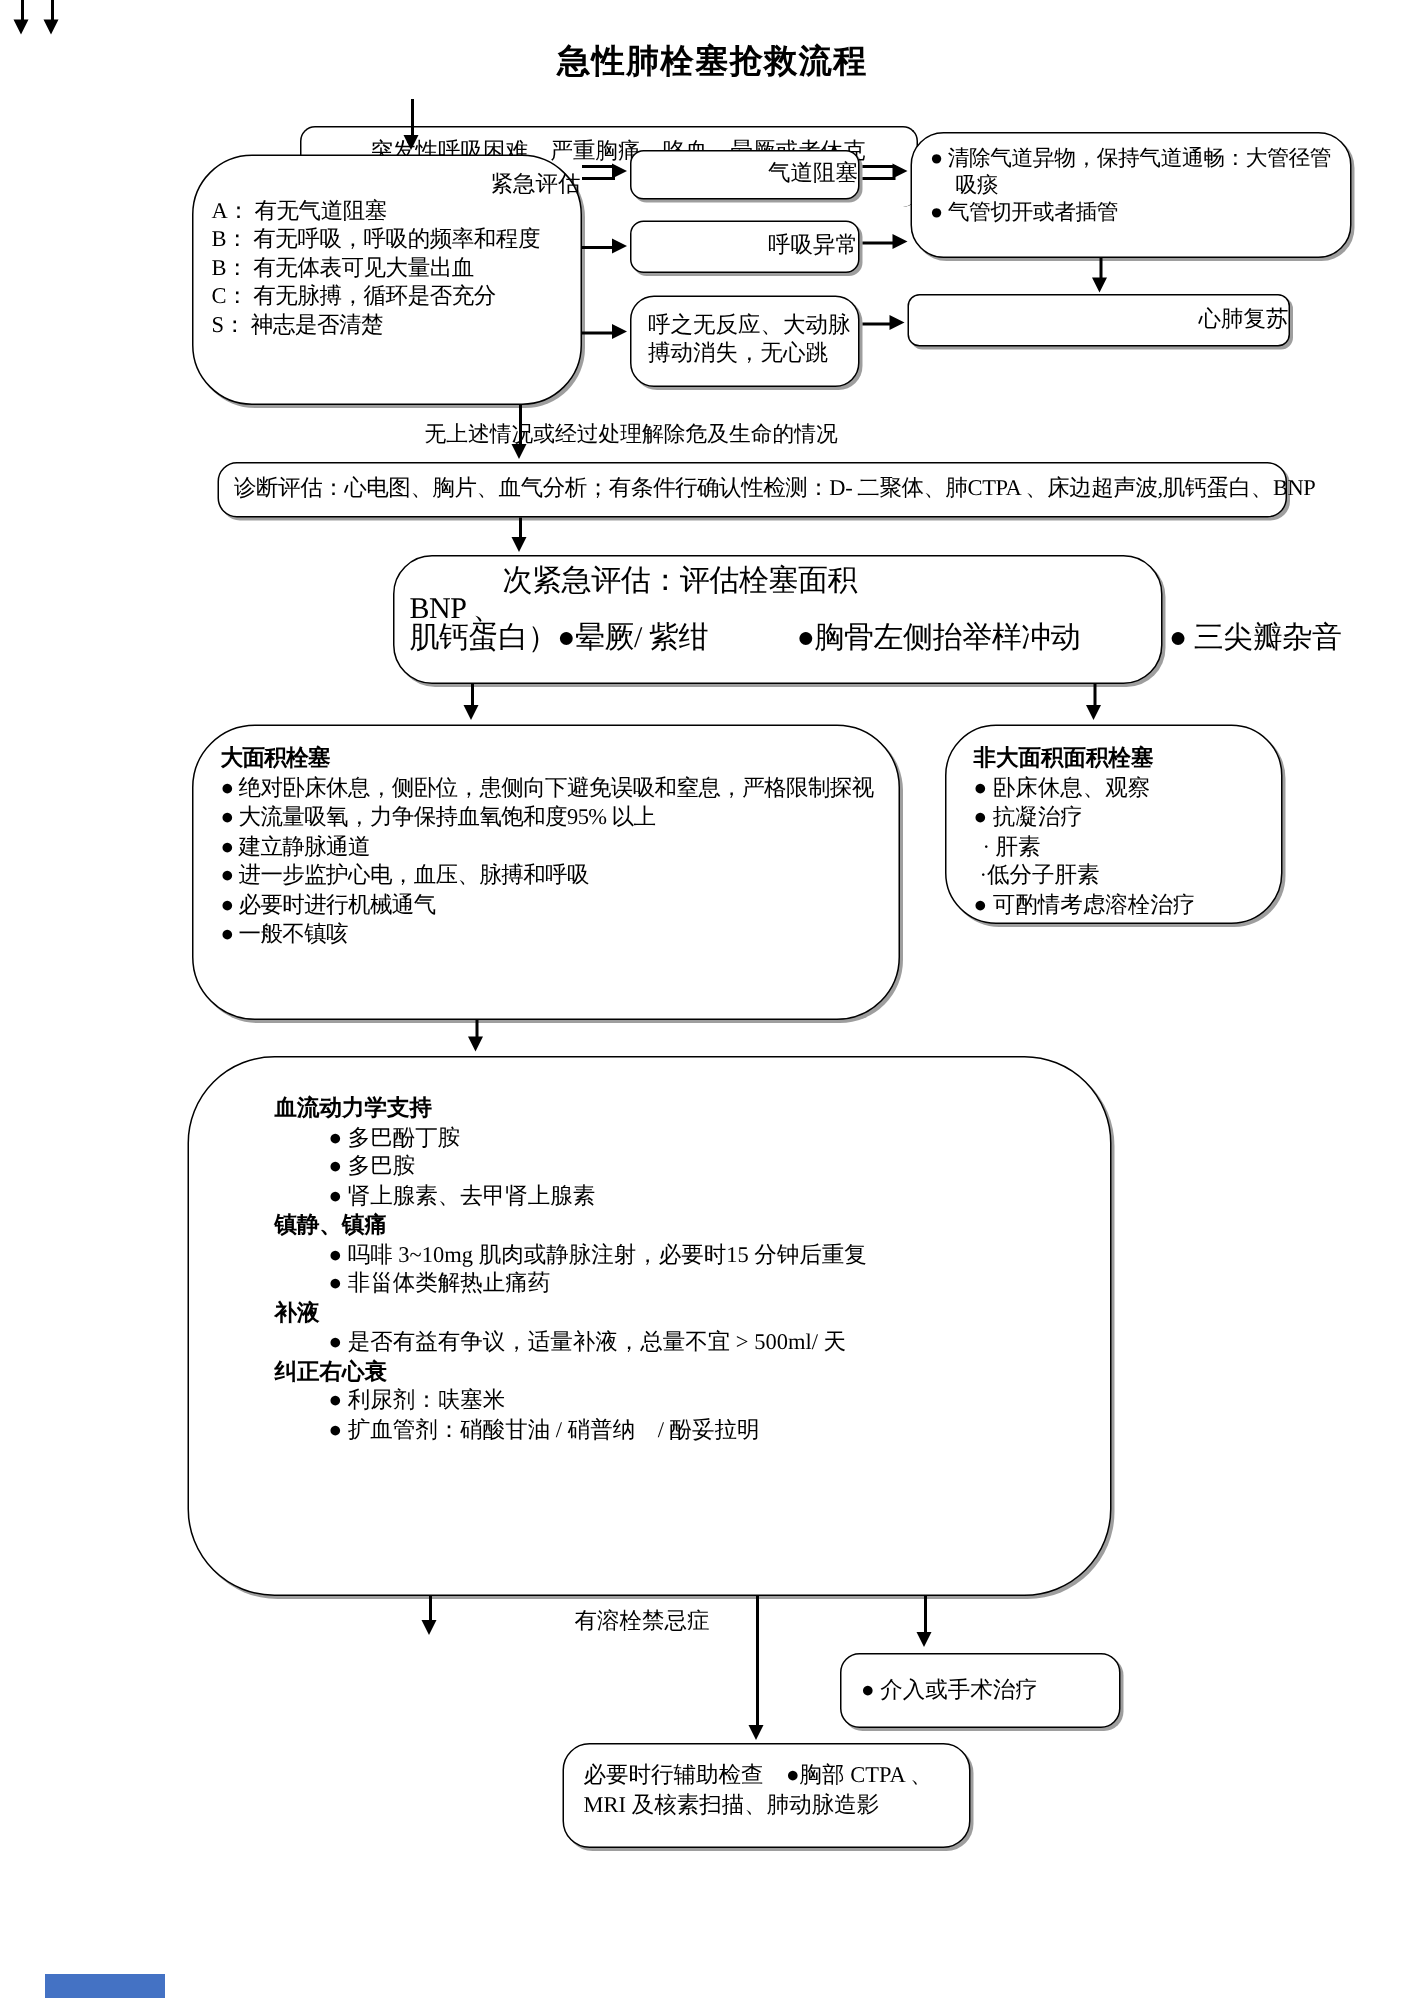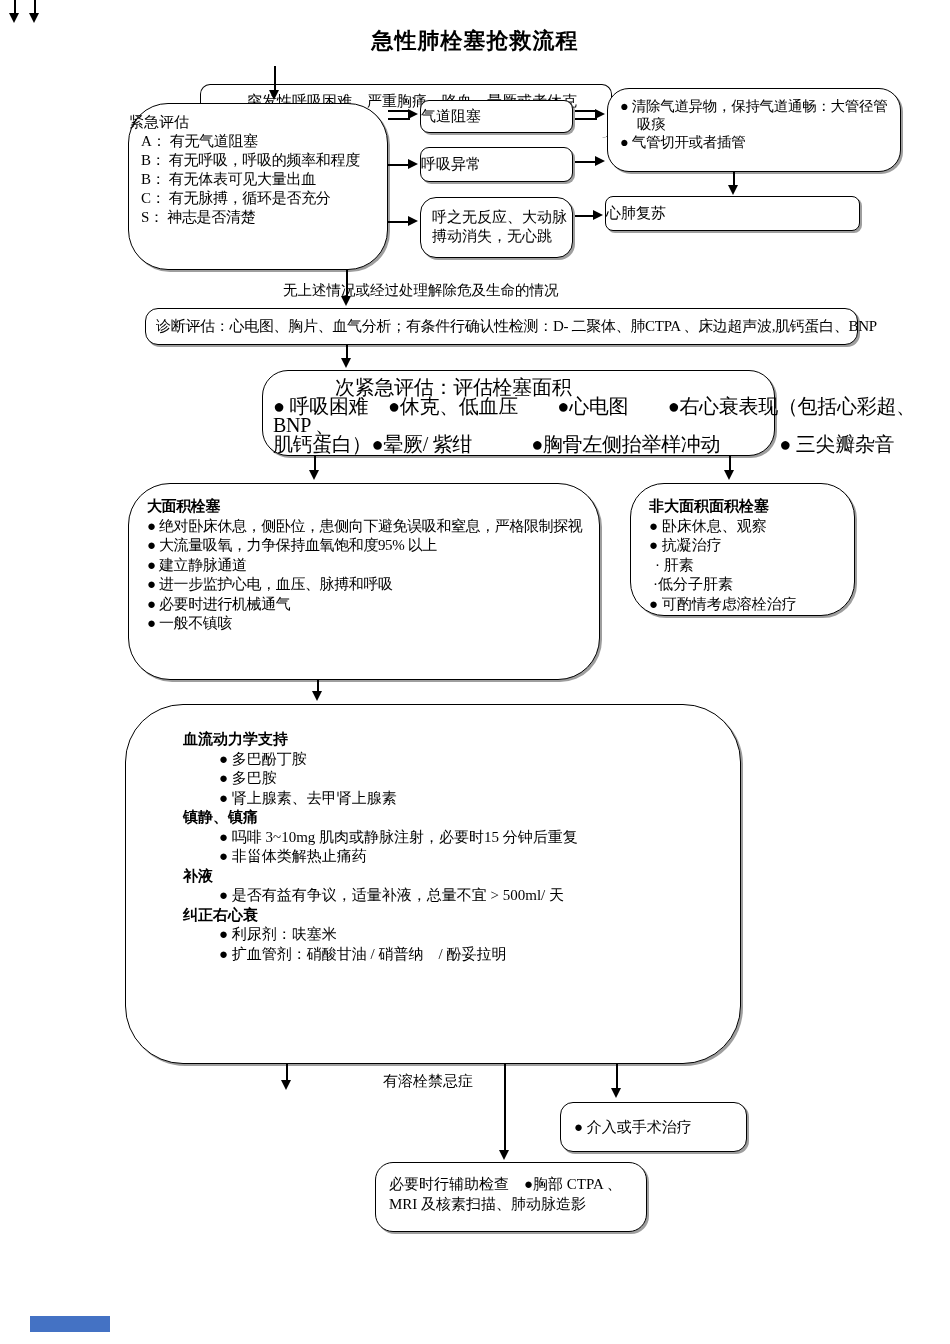--- a/index.html
+++ b/index.html
@@ -9,21 +9,21 @@
        box-shadow:2px 2px 0 rgba(0,0,0,0.38);box-sizing:border-box;}
   .nobot{border-bottom:none;box-shadow:none;}
   .vl{position:absolute;width:1.5px;background:#000;}
   .hl{position:absolute;height:1.5px;background:#000;}
   .ah-d{position:absolute;width:0;height:0;border-left:5px solid transparent;
         border-right:5px solid transparent;border-top:10px solid #000;}
   .ah-r{position:absolute;width:0;height:0;border-top:5px solid transparent;
         border-bottom:5px solid transparent;border-left:10px solid #000;}
   .t{position:absolute;font-size:15px;line-height:19px;white-space:nowrap;}
   .b{font-weight:bold;}
-  .ctr{text-align:left;}
+  .ctr{text-align:right;}
   .z1{z-index:1}.z2{z-index:2}.z3{z-index:3}.z4{z-index:4}
   .title{position:absolute;top:26px;left:0;width:100%;text-align:center;
          font-size:22px;font-weight:bold;letter-spacing:1px;}
   .line{white-space:nowrap;}
   .tight{letter-spacing:-0.4px;}
   .ind{padding-left:36px;}
   .hang{padding-left:17px;text-indent:-17px;white-space:normal;}
   .small-ls{letter-spacing:-0.3px;}
 </style>
 </head>
@@ -103,21 +103,20 @@
   <div class="box" style="left:145px;top:308px;width:713px;height:37px;border-radius:13px">
     <div style="padding-left:10px;line-height:35px;font-size:15px;white-space:nowrap;letter-spacing:-0.3px">诊断评估：心电图、胸片、血气分析；有条件行确认性检测：D- 二聚体、肺CTPA 、床边超声波,肌钙蛋白、BNP</div>
   </div>
 
   <div class="vl z3" style="left:346px;top:345px;height:14px"></div>
   <div class="ah-d z3" style="left:341px;top:358px"></div>
 
   <div class="box" style="left:262px;top:370px;width:513px;height:86px;border-radius:26px">
     <div style="padding-top:7px;font-size:20px;line-height:19px;letter-spacing:-0.3px;white-space:nowrap">
       <div style="padding-left:72px">次紧急评估：评估栓塞面积</div>
-      <div style="padding-left:10px">● 呼吸困难　●休克、低血压　　●心电图　　●右心衰表现（包括心彩超、</div>
       <div style="padding-left:10px">BNP 、</div>
       <div style="padding-left:10px">肌钙蛋白）●晕厥/ 紫绀　　　●胸骨左侧抬举样冲动　　　● 三尖瓣杂音</div>
     </div>
   </div>
 
   <div class="vl z3" style="left:314px;top:456px;height:16px"></div>
   <div class="ah-d z3" style="left:309px;top:470px"></div>
   <div class="vl z3" style="left:729px;top:456px;height:16px"></div>
   <div class="ah-d z3" style="left:724px;top:470px"></div>
 

